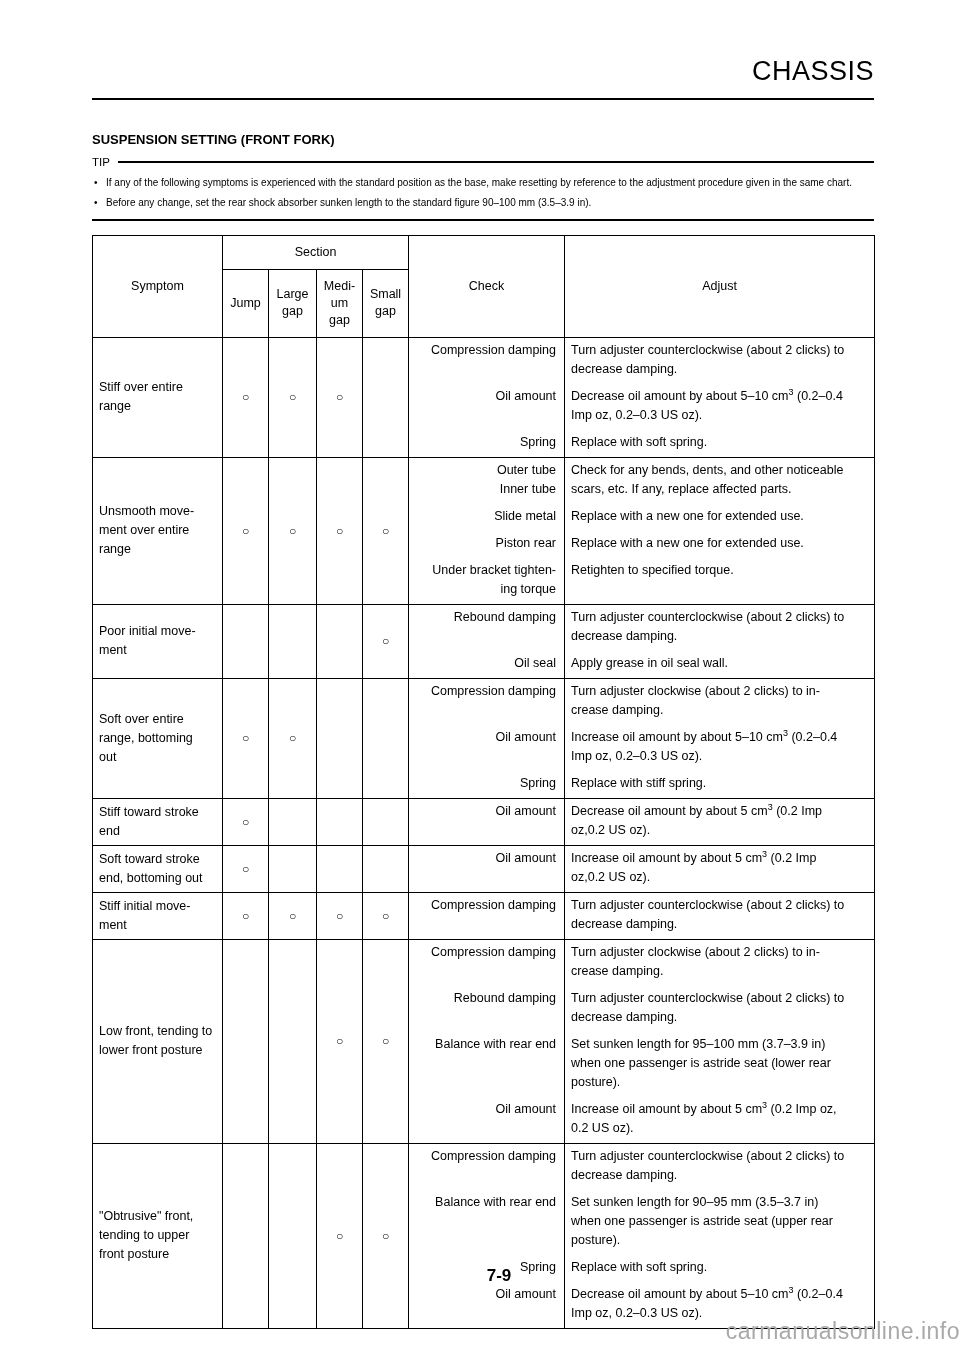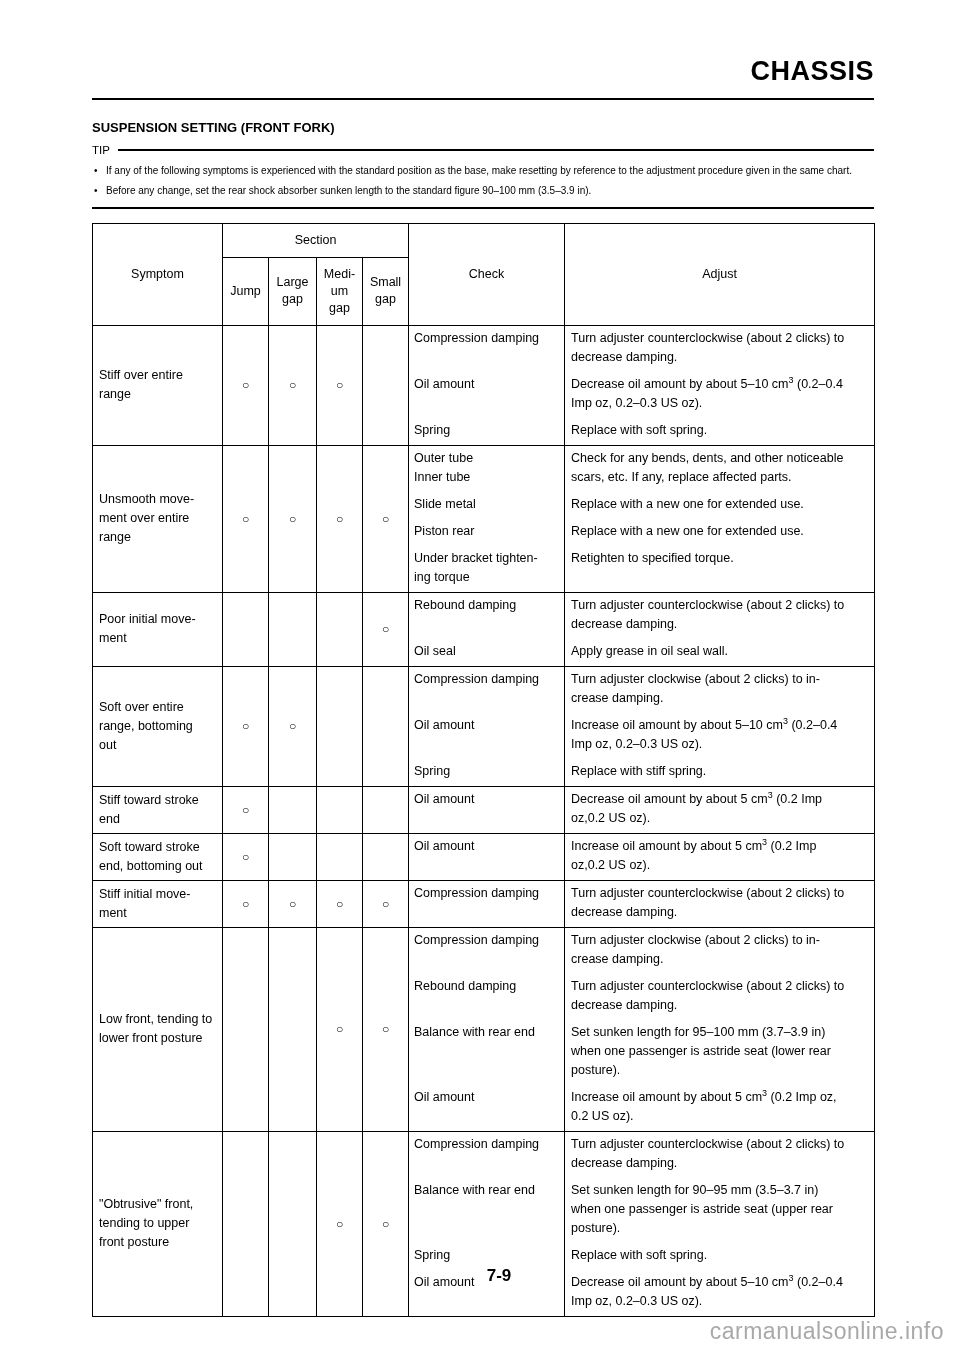--- a/index.html
+++ b/index.html
@@ -4,26 +4,26 @@
 <style>
   * { margin:0; padding:0; box-sizing:border-box; }
   html,body { background:#ffffff; }
   body {
     width:960px; height:1358px; position:relative;
     font-family:"Liberation Sans","DejaVu Sans",sans-serif;
     color:#000; overflow:hidden;
   }
   .page { padding:56px 86px 0 92px; }
   .chapter-title {
-    text-align:right; font-size:27px; font-weight:bold; letter-spacing:0.5px;
+    text-align:right; font-size:27px; font-weight:normal; letter-spacing:0.5px;
     line-height:30px;
   }
   .rule { border:0; border-top:2px solid #000; }
   .rule-header { margin-top:12px; }
-  .section-title { margin-top:20px; font-size:13px; font-weight:bold; }
+  .section-title { margin-top:32px; font-size:13px; font-weight:bold; }
   .tip-row { display:flex; align-items:center; margin-top:9px; }
   .tip-label { font-size:11.5px; font-weight:normal; padding-right:8px; }
   .tip-line { flex:1; border-top:2px solid #000; height:0; }
   ul.tips { list-style:none; margin-top:5px; font-size:10px; line-height:19.5px; }
   ul.tips li { position:relative; padding-left:14px; }
   ul.tips li::before { content:"•"; position:absolute; left:2px; top:0; }
   .rule-tip-bottom { margin-top:7px; }
 
   table.susp {
     border-collapse:collapse; table-layout:fixed; width:782px;
@@ -40,34 +40,34 @@
     white-space:pre-line; line-height:19px;
   }
   td.mark-cell { text-align:center; vertical-align:middle; font-size:12px; }
   td.pairs-cell { vertical-align:top; padding:0; position:relative; }
   td.pairs-cell::after {
     content:""; position:absolute; top:0; bottom:0; left:155px; width:1px; background:#000;
   }
   .pair { display:flex; align-items:stretch; }
   .pair .check {
     flex:0 0 155px; width:155px; padding:3px 8px 5px 5px;
-    white-space:pre-line; line-height:19px;
+    white-space:pre-line; line-height:19px;text-align:right;
   }
   .pair .adjust {
     flex:1; padding:3px 6px 5px 7px;
     white-space:pre-line; line-height:19px;
   }
   sup { font-size:9px; vertical-align:super; line-height:0; }
 
   .page-number {
     position:absolute; top:1266px; left:108px; width:782px;
     text-align:center; font-size:17px; font-weight:bold;
   }
   .watermark {
-    position:absolute; top:1318px; right:16px;
+    position:absolute; top:1318px; right:0;
     font-size:23px; color:#a9a9a9; letter-spacing:0.5px;
   }
 </style>
 </head>
 <body>
 
 <div class="page">
 
   <div class="chapter-title">CHASSIS</div>
   <hr class="rule rule-header">

